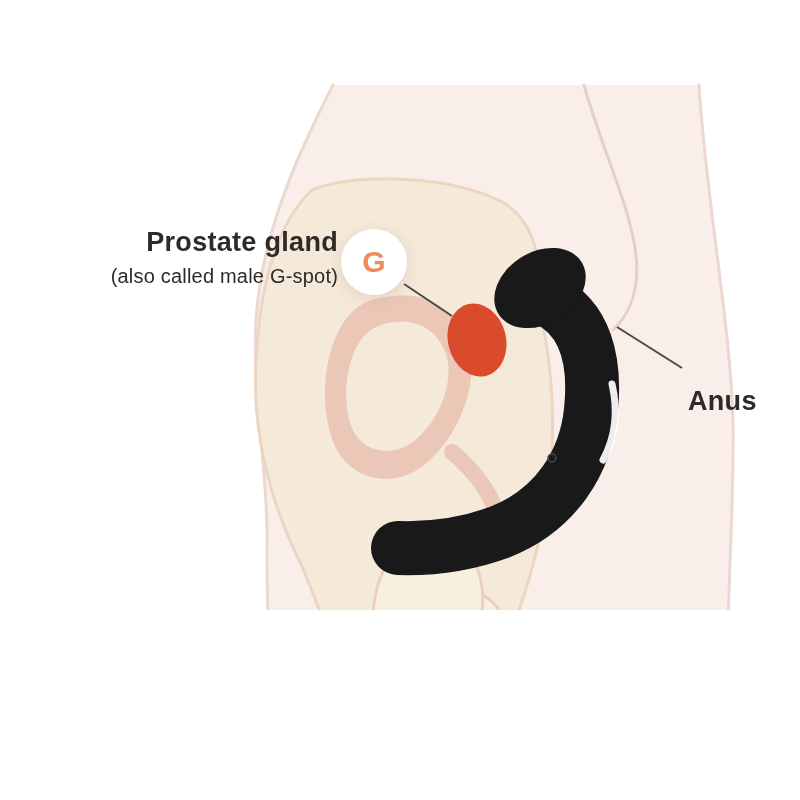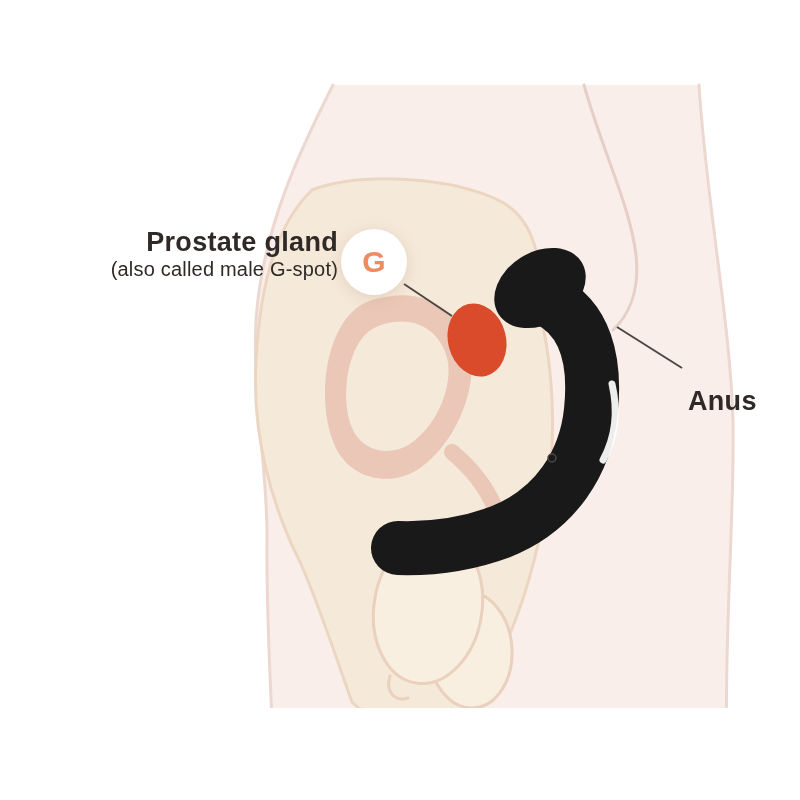--- a/index.html
+++ b/index.html
@@ -4,21 +4,21 @@
 <style>
   html, body {
     margin: 0;
     padding: 0;
     background: #ffffff;
     font-family: "Liberation Sans", sans-serif;
   }
   .stage {
     position: relative;
     width: 800px;
-    height: 708px;
+    height: 610px;
     overflow: hidden;
     background: #ffffff;
     text-decoration: underline;
   }
   .stage svg {
     position: absolute;
     top: 0;
     left: 0;
   }
   .lbl {
@@ -32,20 +32,21 @@
     text-align: right;
   }
   .prostate-label .l1 {
     font-size: 27px;
     font-weight: 600;
     letter-spacing: 0.3px;
   }
   .prostate-label .l2 {
     font-size: 20px;
     font-weight: 400;
+    margin-top: 7px;
     letter-spacing: 0.2px;
     white-space: nowrap;
   }
   .g-badge {
     position: absolute;
     left: 341px;
     top: 229px;
     width: 66px;
     height: 66px;
     border-radius: 50%;

